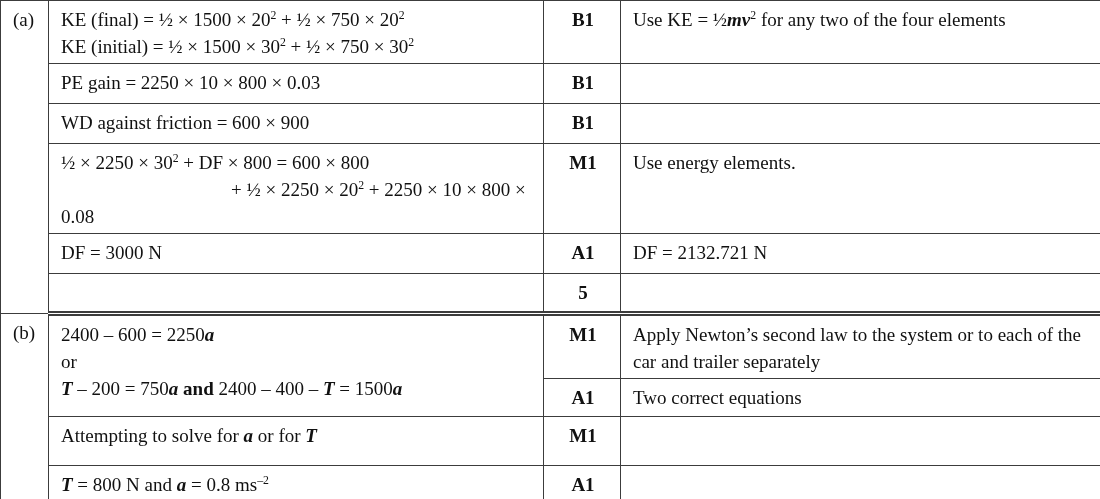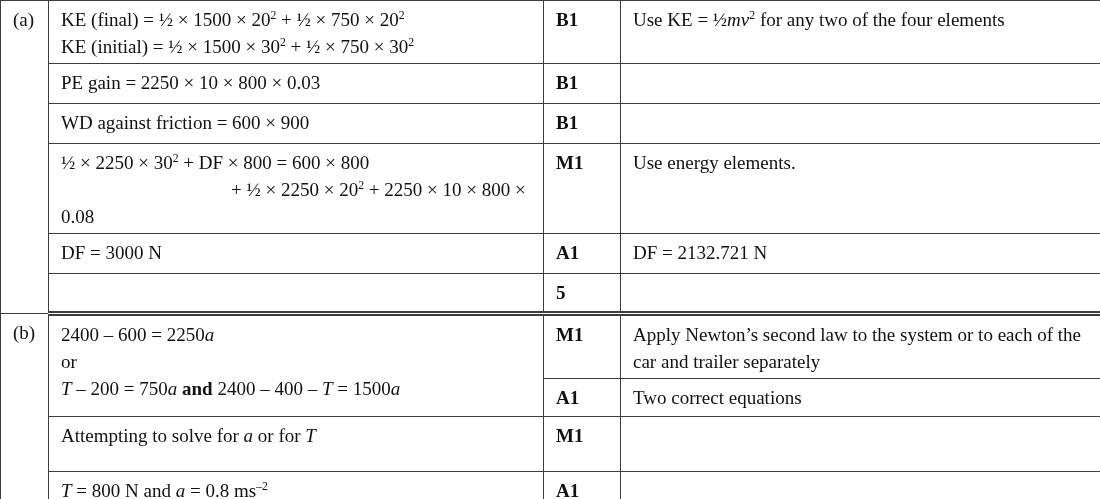--- a/index.html
+++ b/index.html
@@ -28,40 +28,40 @@
   
   col.c-part    { width: 48px; }
   col.c-working { width: 495px; }
   col.c-mark    { width: 77px; }
   col.c-comment { width: 480px; }
 
   
   td.part { border-left: none; padding-left: 8px; padding-top: 9px; }
 
   td.mark {
-    text-align: left;
+    text-align: center;
     font-weight: bold;
     padding-right: 10px;
     white-space: nowrap;
   }
-  td.working i, td.comment i { font-style: italic; }
+  td.working i, td.comment i { font-style: italic; font-weight: bold; }
   sup { font-size: 0.62em; line-height: 0; }
 
   
   .ind { display: inline-block; width: 170px; }
 
   
   tr.sec-end td, td.sec-bottom { border-bottom: 5px double #3c3c3c; }
   td.sec-top { border-top: 5px double #3c3c3c; }
 
   
   tr.h60 { height: 60px; }
   tr.h40 { height: 40px; }
   tr.h38 { height: 38px; }
-  tr.h39 { height: 55px; }
+  tr.h39 { height: 49px; }
   tr.h34 { height: 34px; }
 </style>
 </head>
 <body>
 
 <div class="sheet">
   <table class="ms">
     <colgroup>
       <col class="c-part">
       <col class="c-working">

